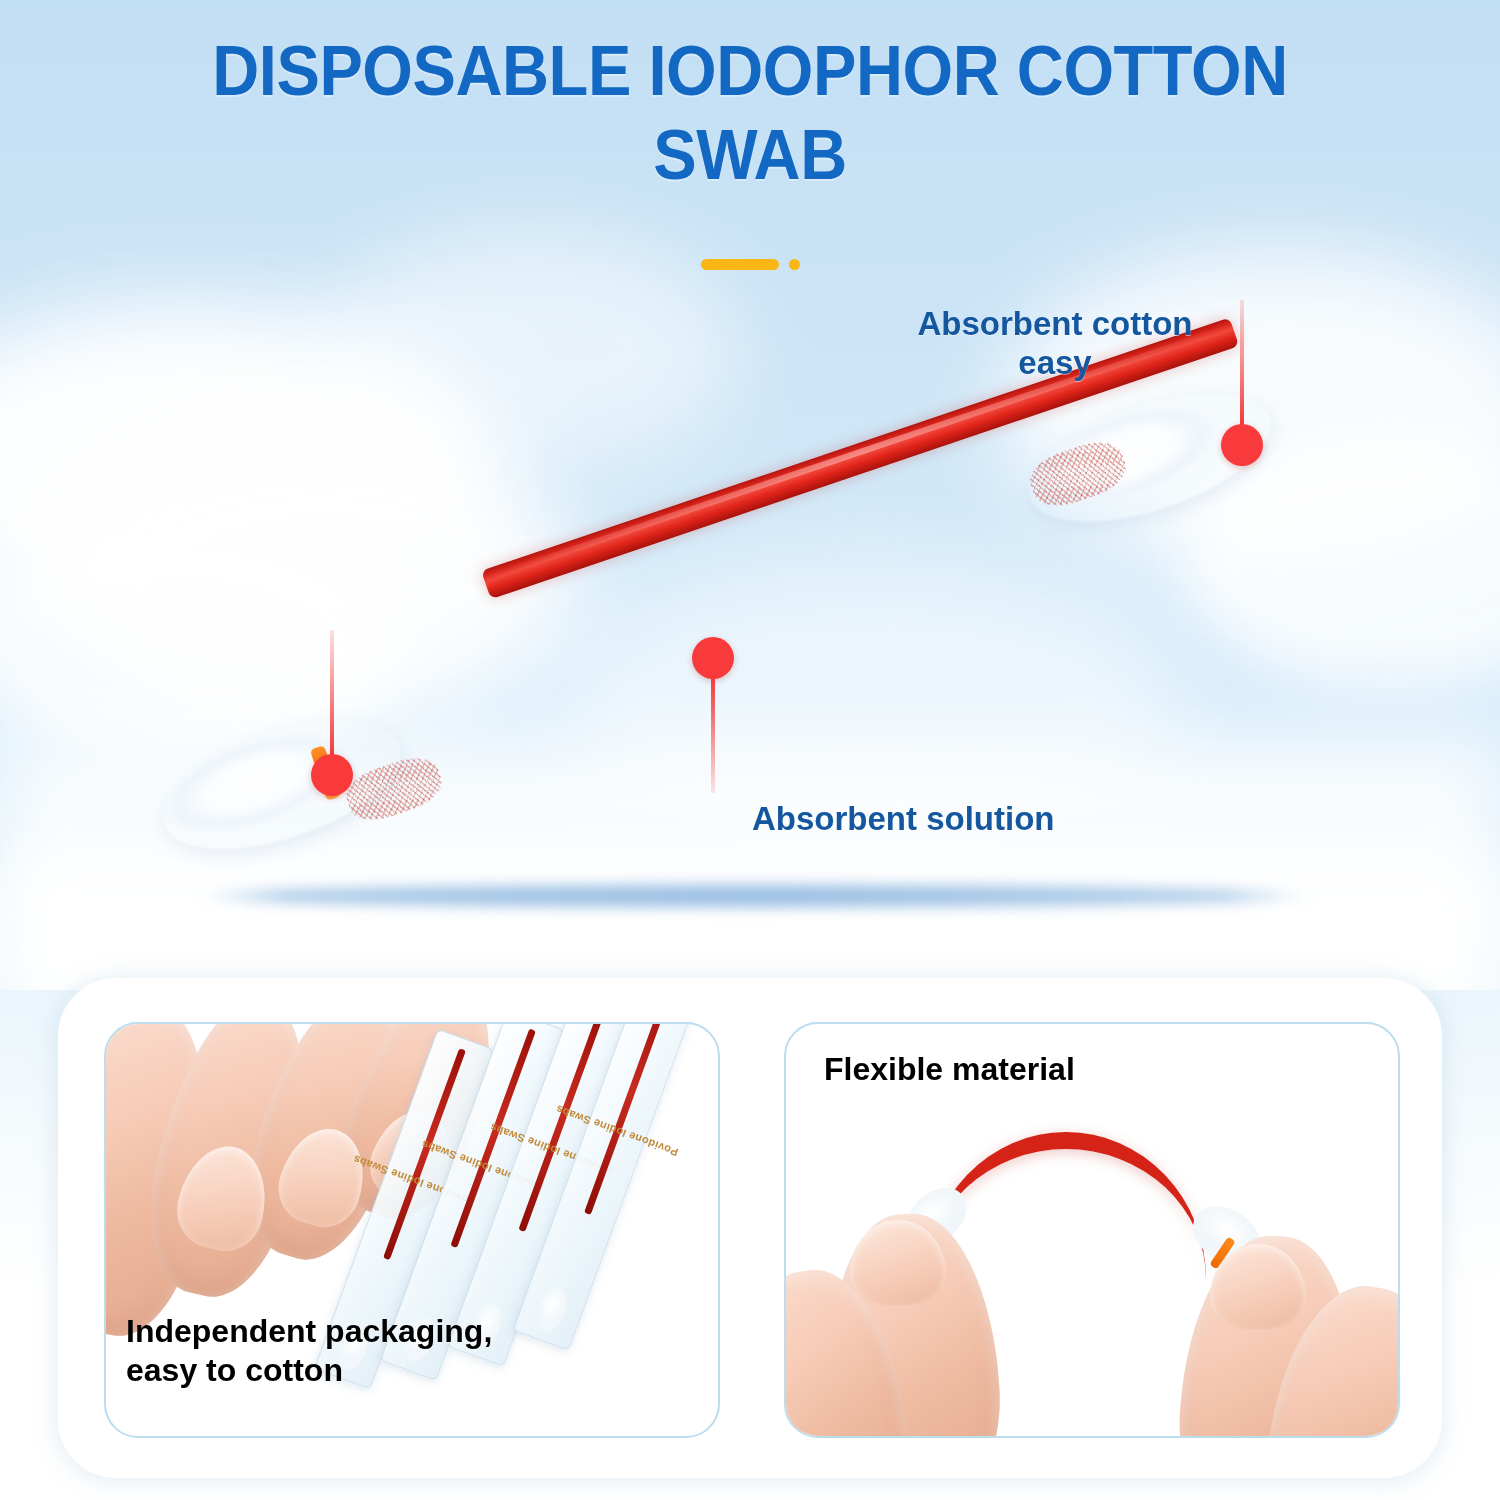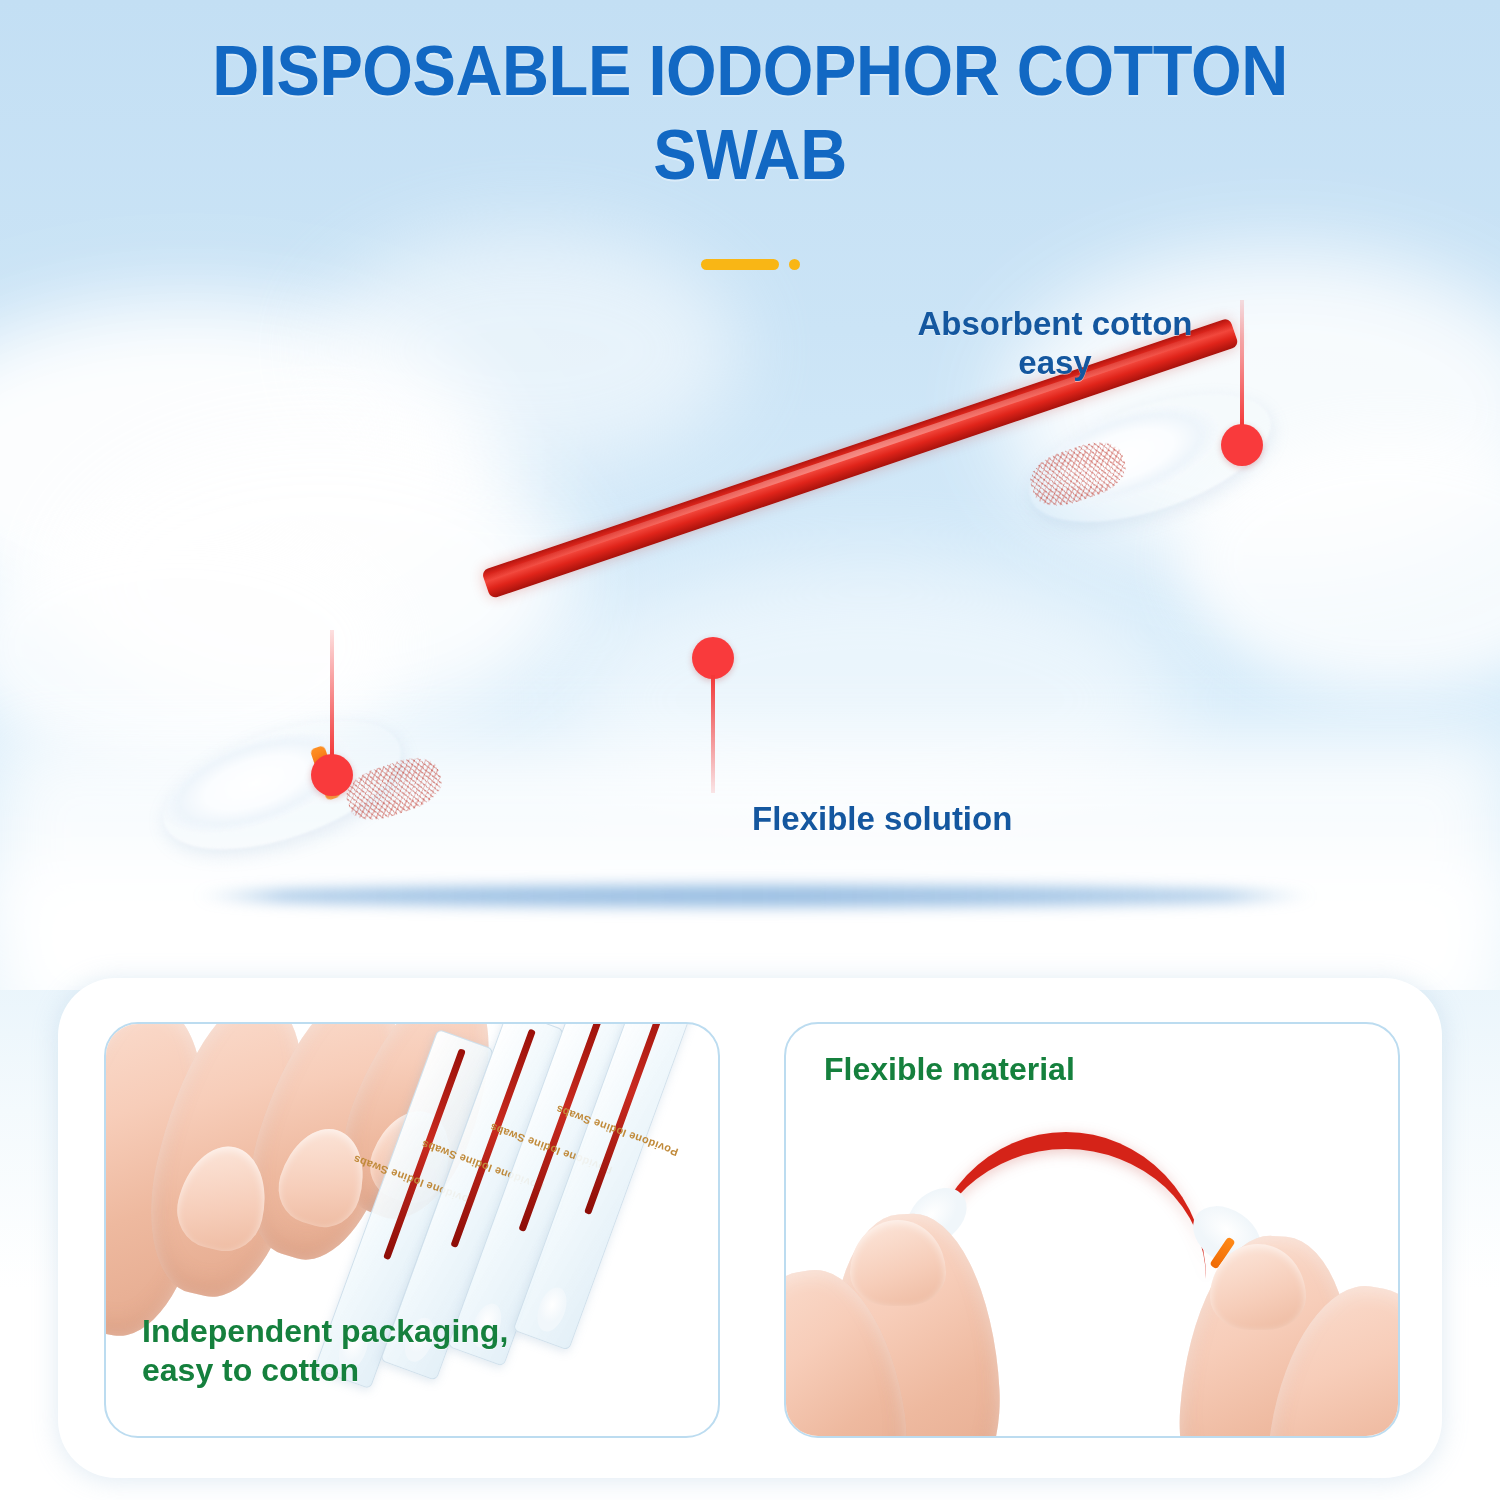--- a/index.html
+++ b/index.html
@@ -70,21 +70,21 @@
   .leaddot{position:absolute;width:42px;height:42px;border-radius:50%;background:#f93a3c;
     box-shadow:0 2px 6px rgba(180,30,30,.25);}
 
   
   .bottom{position:absolute;left:58px;top:978px;width:1384px;height:500px;
     background:#ffffff;border-radius:58px;box-shadow:0 2px 26px rgba(150,185,215,.30);}
   .panel{position:absolute;top:44px;height:412px;border:2px solid #bcdcf0;border-radius:34px;
     overflow:hidden;background:#ffffff;}
   .panel.left{left:46px;width:612px;}
   .panel.right{left:726px;width:612px;}
-  .panel-label{position:absolute;z-index:6;color:#15803d;font-weight:700;font-size:32px;line-height:1.22;
+  .panel-label{position:absolute;z-index:6;color:#000000;font-weight:700;font-size:32px;line-height:1.22;
     text-shadow:0 1px 0 rgba(255,255,255,.6);}
 
   
   .skin{position:absolute;border-radius:46% 46% 44% 44%/60% 60% 40% 40%;
     background:linear-gradient(150deg,#fbded0 0%,#f7cdb9 34%,#eeb99f 62%,#e3a88c 100%);
     box-shadow:inset 0 6px 18px rgba(255,255,255,.45), inset 0 -10px 22px rgba(180,120,95,.22);}
   .nail{position:absolute;border-radius:50% 50% 42% 42%/62% 62% 38% 38%;
     background:linear-gradient(160deg,#fde8dd,#f6cdb9 60%,#edb99f);
     box-shadow:inset 0 3px 8px rgba(255,255,255,.6);}
   .sachet{position:absolute;border-radius:6px;
@@ -149,21 +149,21 @@
   </div>
   <div class="lead" style="left:1240px;top:300px;height:128px;"></div>
   <div class="leaddot" style="left:1221px;top:424px;"></div>
 
   <div class="lead" style="left:330px;top:630px;height:128px;"></div>
   <div class="leaddot" style="left:311px;top:754px;"></div>
 
   <div class="leaddot" style="left:692px;top:637px;"></div>
   <div class="lead up" style="left:711px;top:675px;height:118px;"></div>
   <div class="callout-label" style="left:752px;top:800px;width:400px;">
-    <span>Flexible solution</span>
+    <span>Absorbent solution</span>
   </div>
 
   <div class="bottom">
 
     <div class="panel left">
 
       <div class="skin" style="left:-50px;top:-18px;width:150px;height:330px;transform:rotate(9deg);"></div>
       <div class="skin" style="left:56px;top:-26px;width:138px;height:300px;transform:rotate(13deg);"></div>
       <div class="skin" style="left:158px;top:-34px;width:130px;height:272px;transform:rotate(17deg);"></div>
       <div class="skin" style="left:252px;top:-42px;width:122px;height:240px;transform:rotate(21deg);"></div>
@@ -185,21 +185,21 @@
         <div class="rod"></div>
         <div class="btip"></div>
         <div class="txt">Povidone Iodine Swabs</div>
       </div>
       <div class="sachet" style="left:470px;top:-54px;width:58px;height:380px;transform:rotate(20deg);">
         <div class="rod"></div>
         <div class="btip"></div>
         <div class="txt">Povidone Iodine Swabs</div>
       </div>
 
-      <div class="panel-label" style="left:36px;top:288px;width:430px;">
+      <div class="panel-label" style="left:20px;top:288px;width:430px;">
         <span>Independent packaging,</span><br>
         <span>easy to cotton</span>
       </div>
     </div>
 
     <div class="panel right">
       <div class="panel-label" style="left:38px;top:26px;width:420px;">
         <span>Flexible material</span>
       </div>
 

